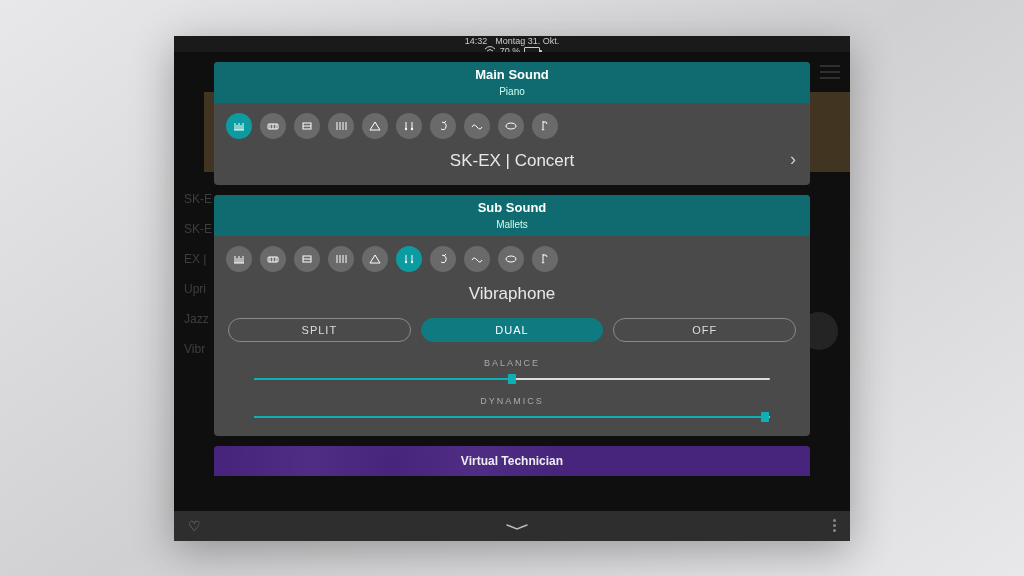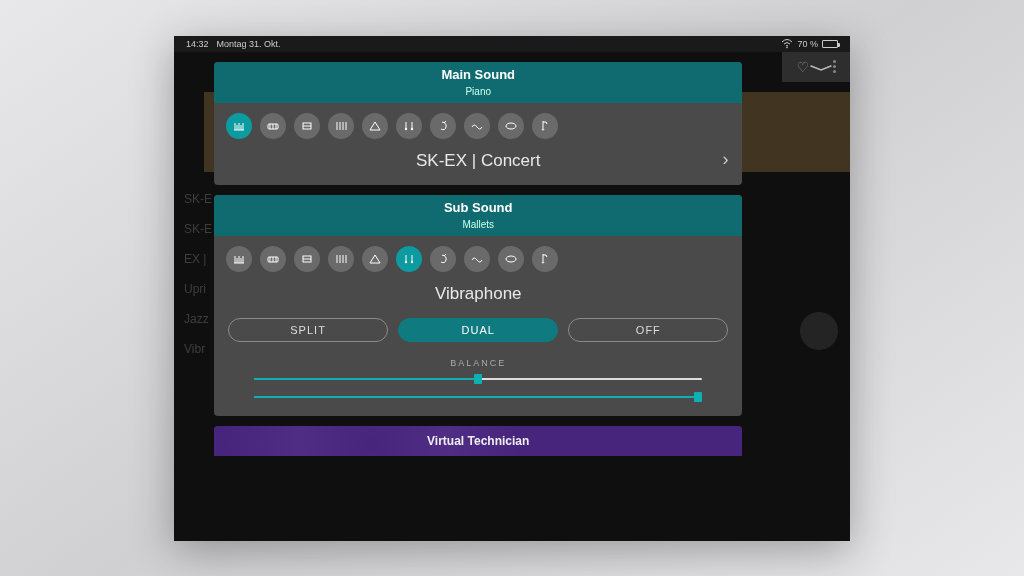--- a/index.html
+++ b/index.html
@@ -14,20 +14,21 @@
     background: #1a1a1a;
     position: relative;
     overflow: hidden;
     box-shadow: 0 10px 40px rgba(0,0,0,.3);
   }
   .status-bar {
     height: 16px; padding: 0 12px;
     display: flex; justify-content: space-between; align-items: center;
     color: #ccc; font-size: 9px;
     background: #1a1a1a;
+    flex-direction: column;
   }
   .status-left { display: flex; gap: 8px; }
   .status-right { display: flex; gap: 4px; align-items: center; }
   .battery { width: 16px; height: 8px; border: 1px solid #ccc; border-radius: 1px; position: relative; }
   .battery::after { content: ""; position: absolute; right: -3px; top: 2px; width: 2px; height: 4px; background: #ccc; border-radius: 0 1px 1px 0; }
   .battery-fill { background: #ccc; height: 100%; width: 70%; }
 
   .bg-layer {
     position: absolute; inset: 16px 0 0 0;
     background: #2a2a2a;
@@ -37,21 +38,21 @@
   .bg-hamburger { width:20px; height:14px; display:flex; flex-direction:column; justify-content:space-between;}
   .bg-hamburger div{height:2px;background:#888;}
   .bg-gold { height: 80px; background: #b8935a; margin-left: 30px;}
   .bg-list { padding: 12px 0 0 10px; }
   .bg-list-item { color: #aaa; font-size: 12px; padding: 8px 0; }
   .bg-circle { position:absolute; right:12px; top:260px; width:38px;height:38px;border-radius:50%;background:#666;}
 
   .overlay {
     position: absolute; inset: 16px 0 0 0;
     background: rgba(0,0,0,.35);
-    display: flex; flex-direction: row;
+    display: flex; flex-direction: column;
   }
   .modal-area {
     flex: 1; padding: 10px 40px 0 40px;
     overflow: visible;
   }
   .panel {
     background: #4a4a4a;
     border-radius: 4px;
     margin-bottom: 10px;
     overflow: hidden;
@@ -319,20 +320,21 @@
           <div class="mode-btn">OFF</div>
         </div>
         <div class="slider-block">
           <div class="slider-label">BALANCE</div>
           <div class="slider-track">
             <div class="slider-fill" style="width:50%"></div>
             <div class="slider-thumb" style="left:50%"></div>
           </div>
         </div>
         <div class="slider-block" style="padding-bottom:18px;">
+          <div class="slider-label">DYNAMICS</div>
           <div class="slider-track">
             <div class="slider-fill" style="width:99%"></div>
             <div class="slider-thumb" style="left:99%"></div>
           </div>
         </div>
       </div>
 
       <div class="vt-panel">
         <div class="vt-bg"></div>
         <span class="vt-label">Virtual Technician</span>

